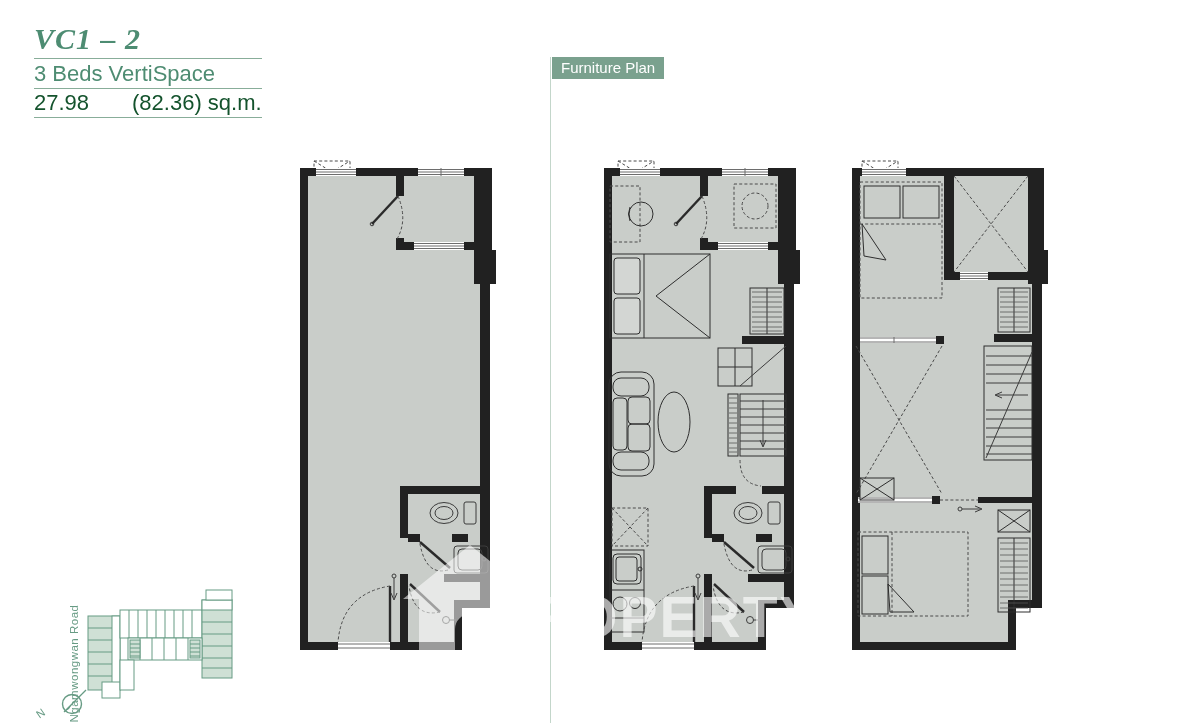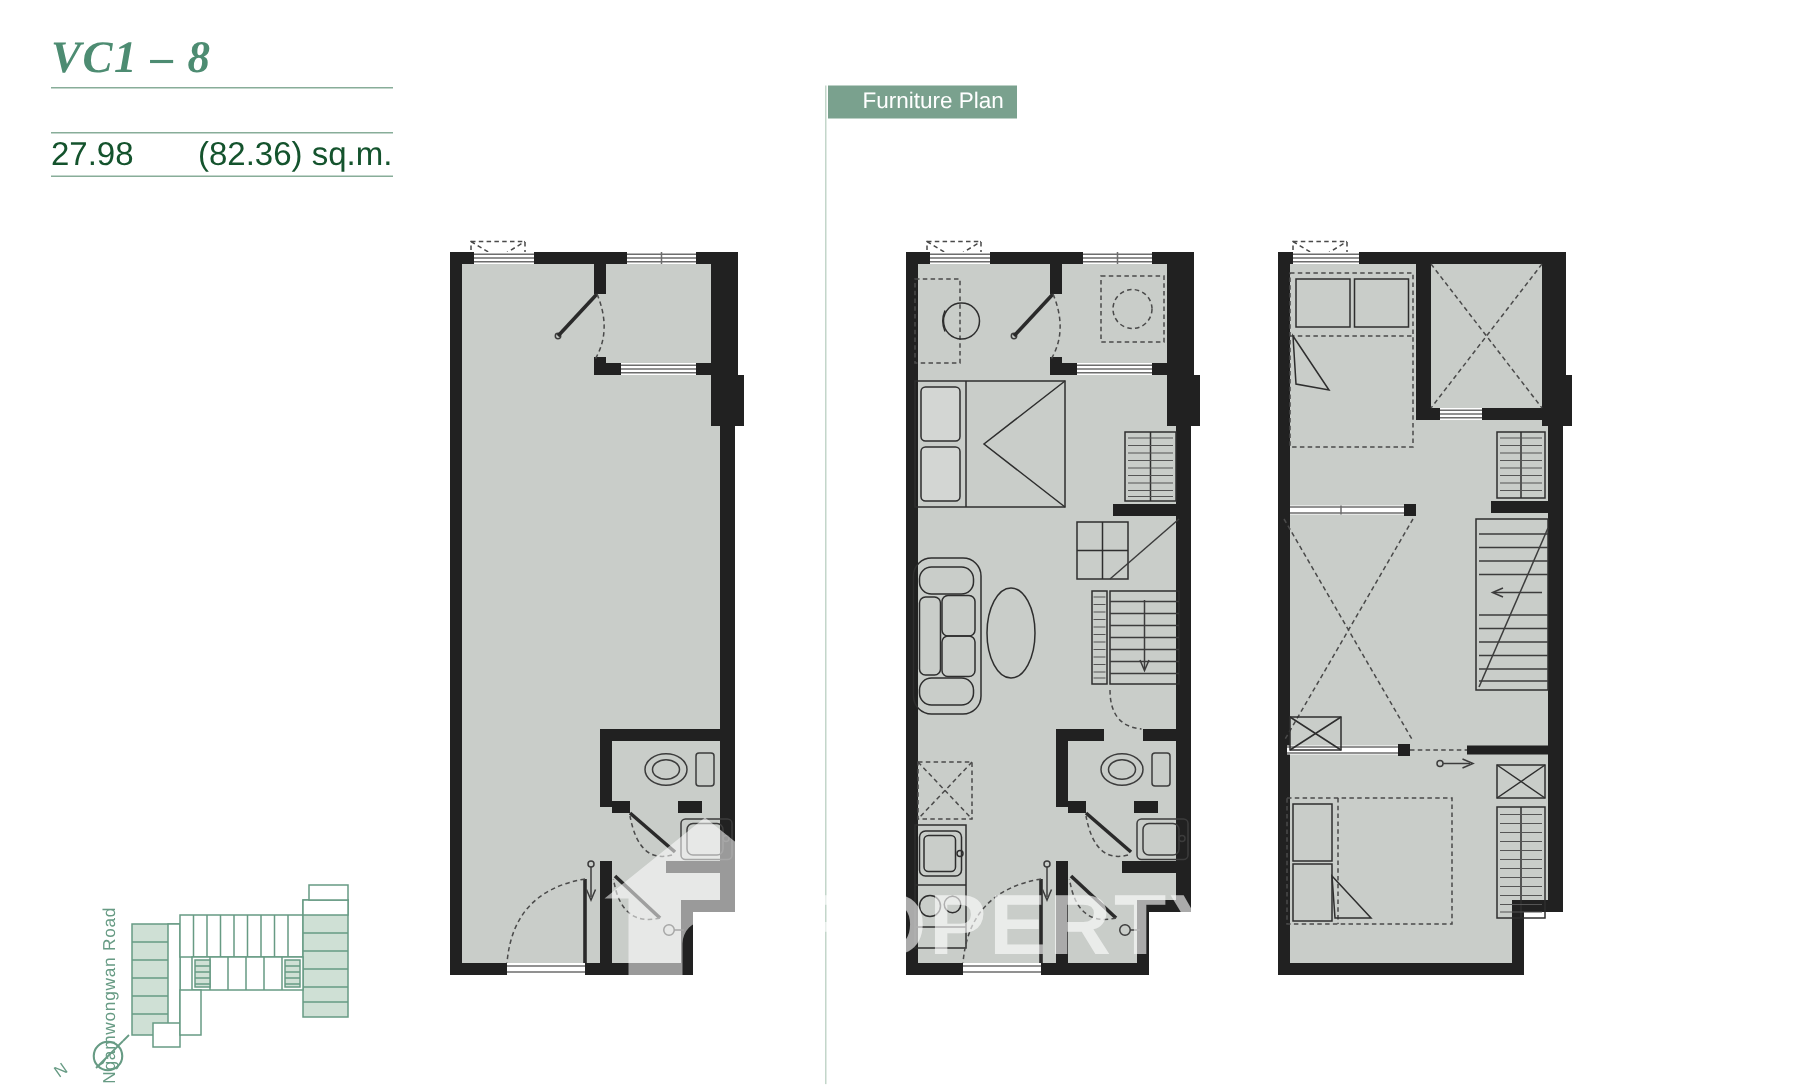--- a/index.html
+++ b/index.html
@@ -7,21 +7,21 @@
          font-family:"Liberation Sans", sans-serif;}
   
   .unit-code{position:absolute;left:34px;top:22px;width:228px;
              font-family:"Liberation Serif", serif;font-style:italic;font-weight:600;
              font-size:30px;color:#4d8c72;letter-spacing:1px;}
   .unit-type{position:absolute;left:34px;top:61px;width:228px;font-size:22px;color:#4e8c72;}
   .area-row{position:absolute;left:34px;top:90px;width:228px;font-size:22px;color:#14532d;}
   .rule{position:absolute;height:1px;background:#88ad99;}
   
   .section-chip{position:absolute;left:552px;top:57px;background:#7aa18e;color:#ffffff;
-                font-size:15px;padding:2px 9px 3px 23px;}
+                font-size:15px;padding:2px 9px 3px 9px;}
   .vrule{position:absolute;left:550px;top:57px;width:1px;height:666px;background:#c3d6ca;}
   
   .plan{position:absolute;top:160px;width:200px;height:494px;}
   .plan svg{display:block;width:100%;height:100%;}
   .wall{fill:#212121;stroke:none;}
   .floor{fill:#c9cdc9;stroke:none;}
   .winband{fill:#ffffff;stroke:none;}
   .winln{stroke:#6d6d6d;stroke-width:1;fill:none;}
   .ln{stroke:#3c3c3c;stroke-width:1;fill:none;}
   .thk{stroke:#2a2a2a;stroke-width:2.4;fill:none;}
@@ -39,22 +39,23 @@
               transform:rotate(-90deg);transform-origin:center;
               font-size:11.5px;color:#679b84;letter-spacing:.5px;white-space:nowrap;}
   .compass{position:absolute;left:28px;top:684px;}
   .compass text{font-size:11px;fill:#679b84;font-family:"Liberation Sans",sans-serif;}
 </style>
 </head>
 <body>
 
 <div id="stage">
 
-  <div class="unit-code">VC1 – 8</div>
+  <div class="unit-code">VC1 – 2</div>
   <div class="rule" style="left:34px;top:58px;width:228px;"></div>
+  <div class="unit-type">3 Beds VertiSpace</div>
   <div class="rule" style="left:34px;top:88px;width:228px;"></div>
   <div class="area-row">
     <span>27.98</span>
     <span style="position:absolute;left:98px;">(82.36) sq.m.</span>
   </div>
   <div class="rule" style="left:34px;top:117px;width:228px;"></div>
 
   <div class="vrule"></div>
   <div class="section-chip">Furniture Plan</div>
 

